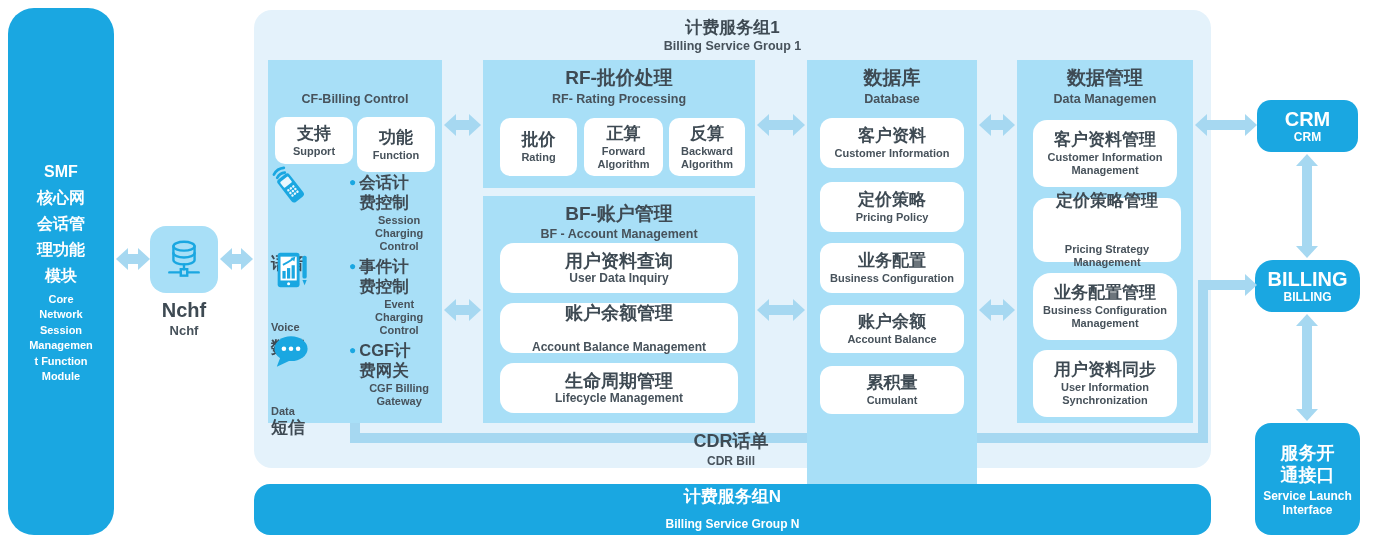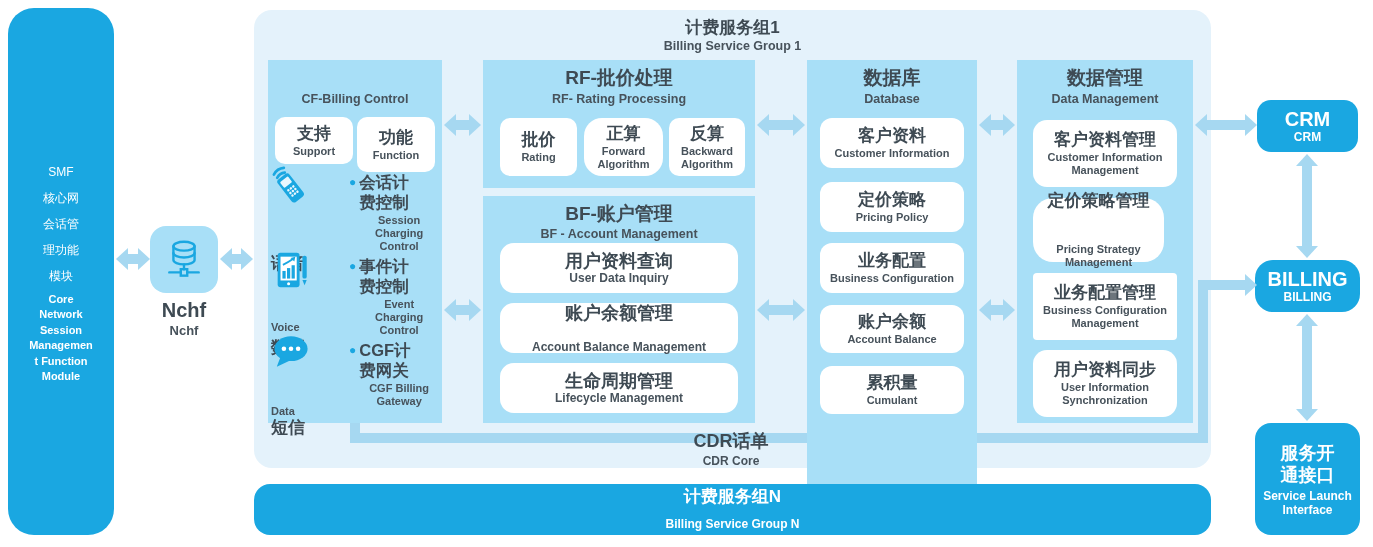--- a/index.html
+++ b/index.html
@@ -10,21 +10,21 @@
   body{font-family:"Liberation Sans", sans-serif; background:#fff;}
   .stage{position:relative; width:1373px; height:547px; background:#fff; overflow:hidden;}
   .abs{position:absolute;}
   .pre{white-space:pre-line;}
   .ctr{text-align:center;}
 
   
   .dark-box{position:absolute; background:var(--accent); color:#fff; display:flex;
     flex-direction:column; align-items:center; justify-content:center; text-align:center;}
   .smf{left:8px; top:8px; width:106px; height:527px; border-radius:26px;}
-  .smf-cn{font-size:12px; line-height:26px; font-weight:normal;}
+  .smf-cn{font-size:16px; line-height:26px; font-weight:bold;}
   .smf-en{font-size:11px; line-height:15.5px; font-weight:bold; margin-top:3px;}
 
   
   .nchf-tile{left:150px; top:226px; width:68px; height:67px; border-radius:16px;
     background:var(--panel); color:var(--accent); display:flex; align-items:center; justify-content:center;}
   .nchf-cn{left:140px; top:299px; width:88px; font-size:20px; font-weight:bold; color:var(--text-dark);}
   .nchf-en{left:140px; top:323px; width:88px; font-size:13px; font-weight:bold; color:var(--text-sub);}
 
   
   .group1{left:254px; top:10px; width:957px; height:458px; border-radius:18px; background:var(--outer);}
@@ -138,21 +138,21 @@
     <div class="abs ctr g1-en">Billing Service Group 1</div>
 
     <div class="cdr-seg" style="left:96px; top:411px; width:10px; height:22px;"></div>
     <div class="cdr-seg" style="left:96px; top:423px; width:858px; height:10px;"></div>
     <div class="cdr-seg" style="left:944px; top:270px; width:10px; height:163px;"></div>
     <div class="harrow single" style="left:944px; top:264px; width:59px; z-index:4;">
         <span class="shaft"></span>
         <span class="hr"></span>
       </div>
     <div class="abs ctr cdr-cn">CDR话单</div>
-    <div class="abs ctr cdr-en">CDR Core</div>
+    <div class="abs ctr cdr-en">CDR Bill</div>
 
     <div class="panel" style="left:14px; top:50px; width:174px; height:363px;">
       <div class="p-en">CF-Billing Control</div>
       <div class="wbox" style="left:7px; top:57px; width:78px; height:47px; border-radius:10px;">
         <div class="w-cn">支持</div>
         <div class="w-en">Support</div>
       </div>
       <div class="wbox" style="left:89px; top:57px; width:78px; height:55px; border-radius:10px;">
         <div class="w-cn">功能</div>
         <div class="w-en">Function</div>
@@ -254,21 +254,21 @@
       </div>
     </div>
 
     <div class="panel" style="left:229px; top:50px; width:272px; height:128px;">
       <div class="p-cn">RF-批价处理</div>
       <div class="p-en">RF- Rating Processing</div>
       <div class="wbox" style="left:17px; top:58px; width:77px; height:58px; border-radius:10px;">
         <div class="w-cn">批价</div>
         <div class="w-en">Rating</div>
       </div>
-      <div class="wbox" style="left:101px; top:58px; width:79px; height:58px; border-radius:18px;">
+      <div class="wbox" style="left:101px; top:58px; width:79px; height:58px; border-radius:10px;">
         <div class="w-cn">正算</div>
         <div class="w-en">Forward Algorithm</div>
       </div>
       <div class="wbox" style="left:186px; top:58px; width:76px; height:58px; border-radius:10px;">
         <div class="w-cn">反算</div>
         <div class="w-en">Backward Algorithm</div>
       </div>
     </div>
 
     <div class="panel" style="left:229px; top:186px; width:272px; height:227px;">
@@ -308,30 +308,30 @@
         <div class="w-en">Account Balance</div>
       </div>
       <div class="wbox" style="left:13px; top:306px; width:144px; height:48px;">
         <div class="w-cn">累积量</div>
         <div class="w-en">Cumulant</div>
       </div>
     </div>
 
     <div class="panel" style="left:763px; top:50px; width:176px; height:363px;">
       <div class="p-cn">数据管理</div>
-      <div class="p-en">Data Management</div>
+      <div class="p-en">Data Managemen</div>
       <div class="wbox" style="left:16px; top:60px; width:144px; height:67px; border-radius:14px;">
         <div class="w-cn">客户资料管理</div>
         <div class="w-en">Customer Information Management</div>
       </div>
-      <div class="wbox" style="left:16px; top:138px; width:131px; height:64px; border-radius:20px;gap:31px;">
+      <div class="wbox" style="left:16px; top:138px; width:148px; height:64px; border-radius:14px;gap:31px;">
         <div class="w-cn">定价策略管理</div>
         <div class="w-en">Pricing Strategy Management</div>
       </div>
-      <div class="wbox" style="left:16px; top:213px; width:144px; height:67px; border-radius:4px;">
+      <div class="wbox" style="left:16px; top:213px; width:144px; height:67px; border-radius:18px;">
         <div class="w-cn">业务配置管理</div>
         <div class="w-en">Business Configuration Management</div>
       </div>
       <div class="wbox" style="left:16px; top:290px; width:144px; height:67px; border-radius:14px;">
         <div class="w-cn">用户资料同步</div>
         <div class="w-en">User Information Synchronization</div>
       </div>
     </div>
 
     <div class="harrow" style="left:190px; top:104px; width:37px;">

